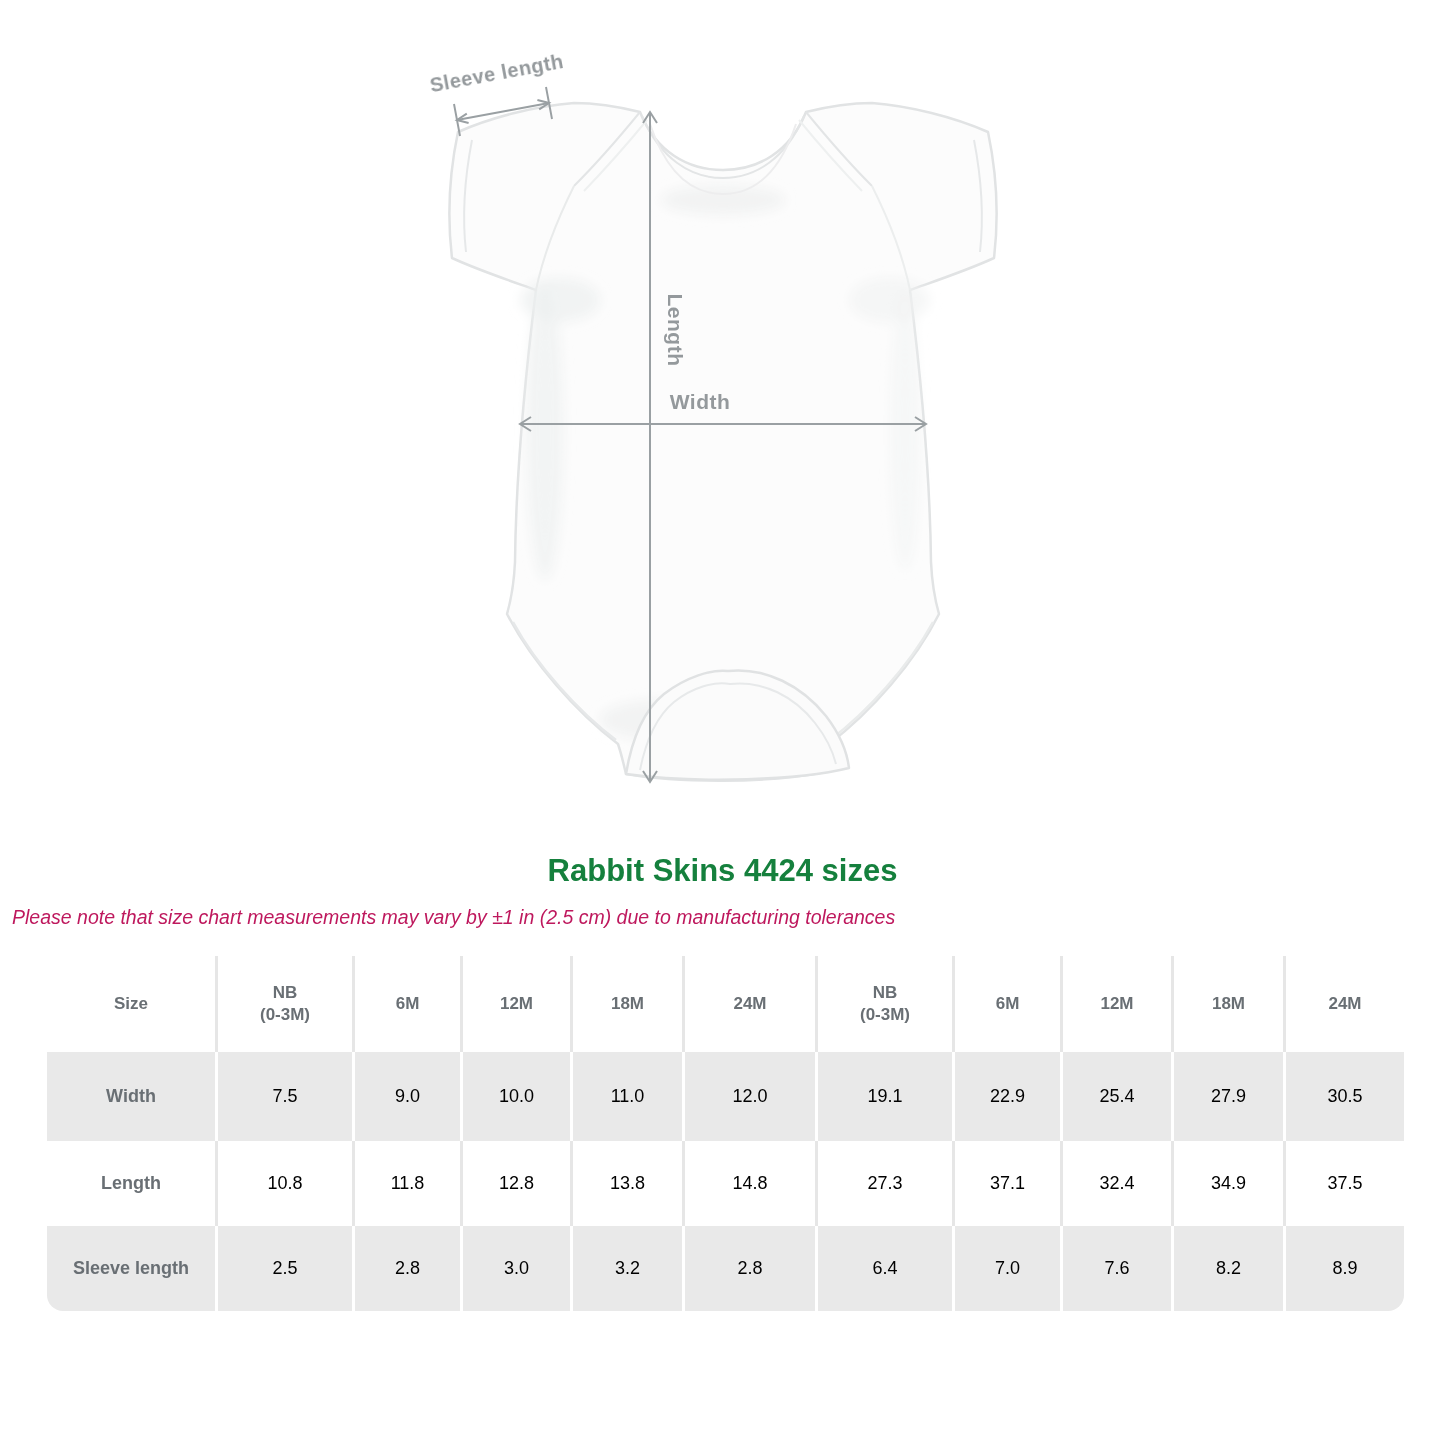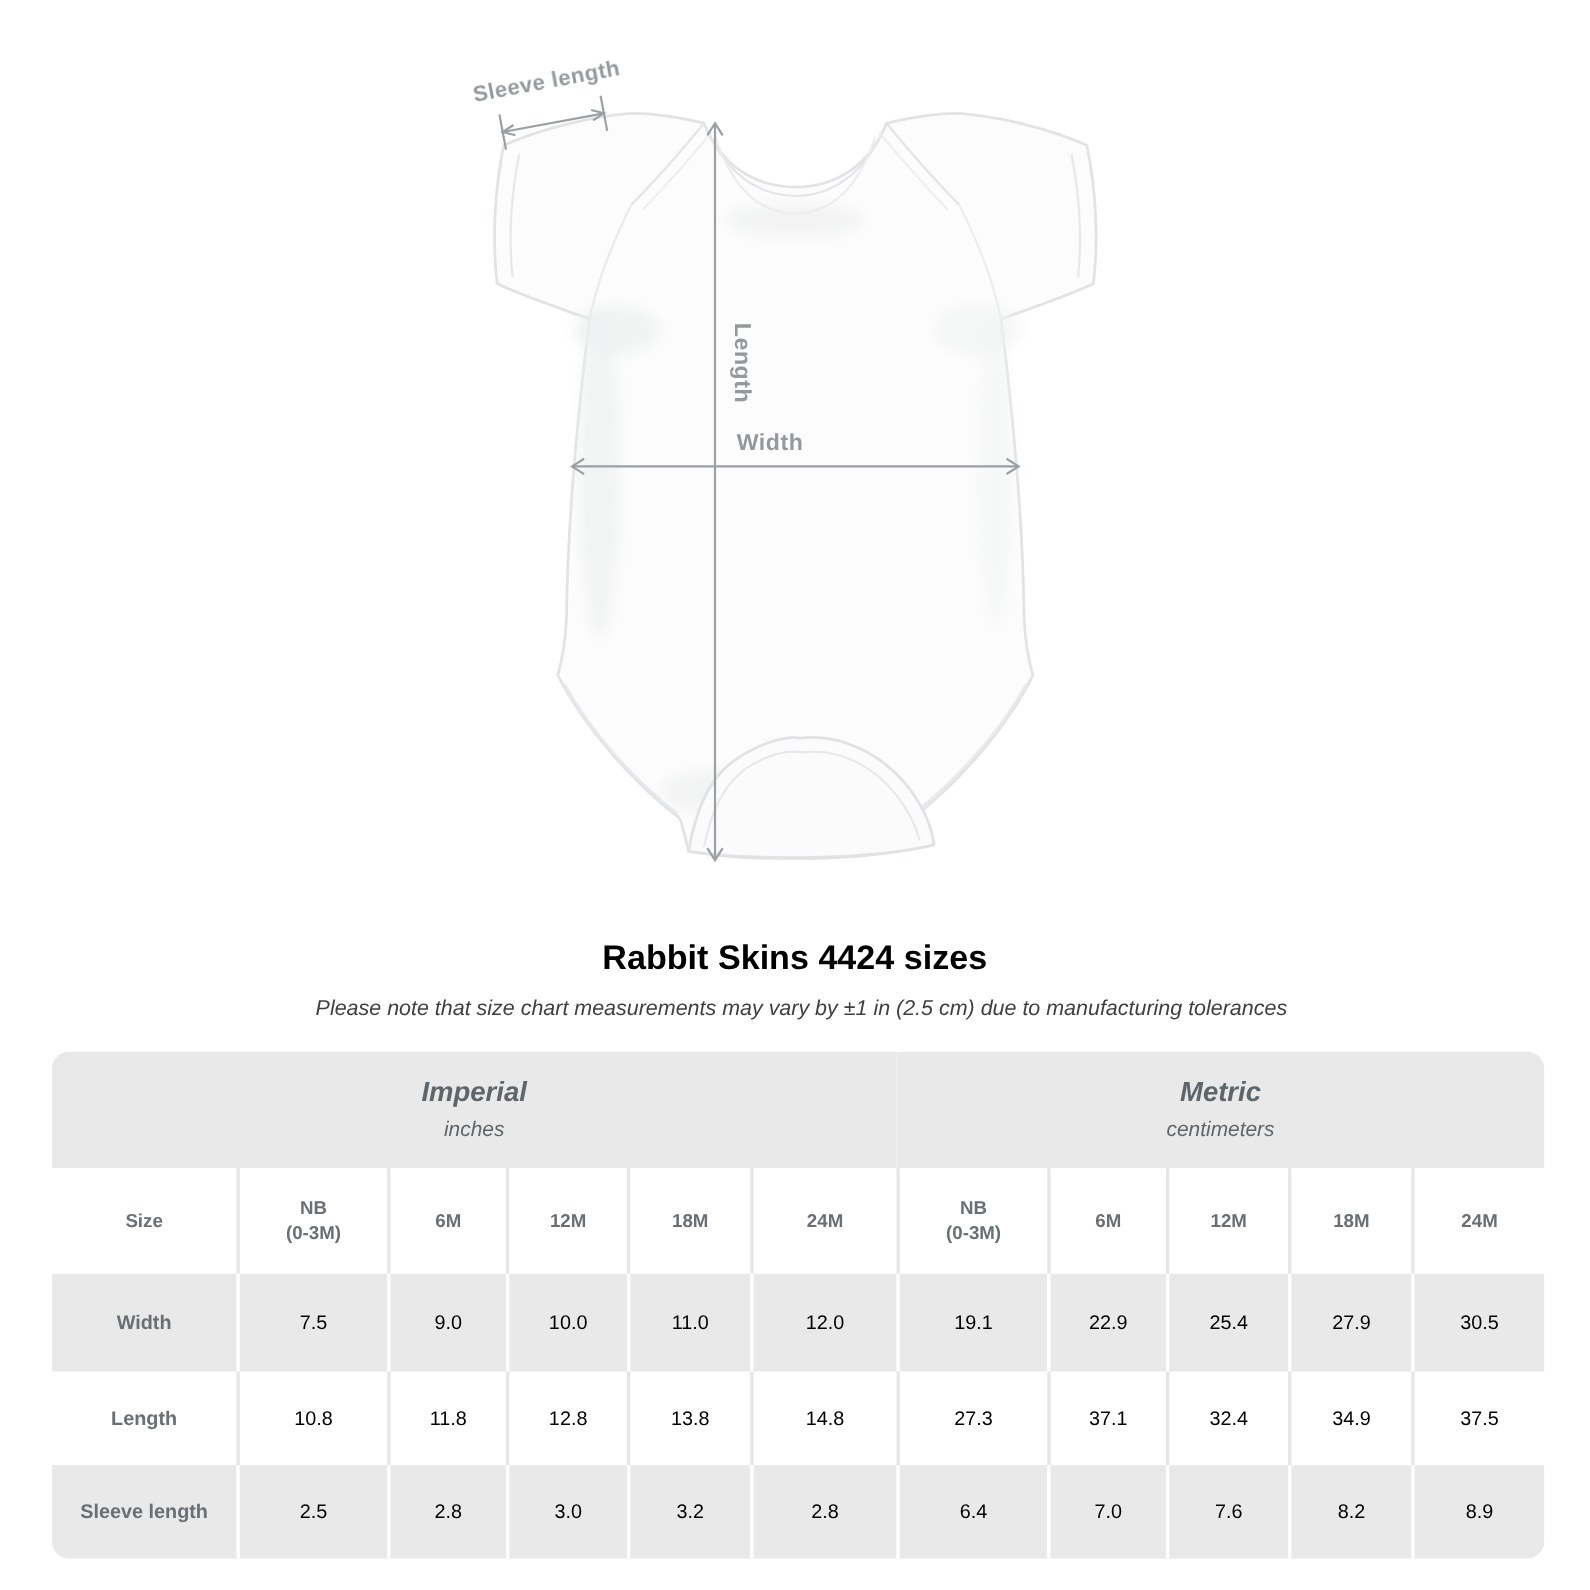--- a/index.html
+++ b/index.html
@@ -8,25 +8,25 @@
     font-family:"Liberation Sans","DejaVu Sans",sans-serif;
     color:#1c1e1f;overflow:hidden;
   }
   .figure-wrap{position:relative;width:1445px;height:830px;}
   .figure-wrap svg{display:block;}
 
   .dim-text{fill:#94999c;font-weight:bold;letter-spacing:.5px;}
 
   h1.page-title{
     margin:22px 0 0 0;text-align:center;
-    font-size:31px;line-height:38px;font-weight:bold;color:#000000;
+    font-size:31px;line-height:38px;font-weight:bold;color:#15803d;
   }
   .subtitle{
-    margin:14px 0 0 12px;text-align:center;font-style:italic;
-    font-size:19.5px;line-height:26px;color:#404040;
+    margin:14px 0 0 12px;text-align:left;font-style:italic;
+    font-size:19.5px;line-height:26px;color:#be185d;
   }
 
   .table-wrap{
     width:1357px;margin:26px 0 0 47px;
     border-radius:16px;overflow:hidden;
   }
   table.size-table{
     border-collapse:separate;border-spacing:0;table-layout:fixed;
     width:1357px;
   }
@@ -166,30 +166,20 @@
         <col style="width:112px">
         <col style="width:133px">
       <col style="width:137px">
         <col style="width:108px">
         <col style="width:111px">
       <col style="width:112px">
         <col style="width:121px">
     </colgroup>
 
     <tbody>
-        <tr class="band" style="height:106px">
-      <td colspan="6">
-        <div class="band-title">Imperial</div>
-        <div class="band-unit">inches</div>
-      </td>
-      <td colspan="5">
-        <div class="band-title">Metric</div>
-        <div class="band-unit">centimeters</div>
-      </td>
-    </tr>
 
     <tr class="colhead" style="height:96px">
       <td>
         <div class="col-label">Size</div>
       </td>
       <td>
         <div class="col-label">NB</div>
         <div class="col-label">(0-3M)</div>
       </td>
       <td>

